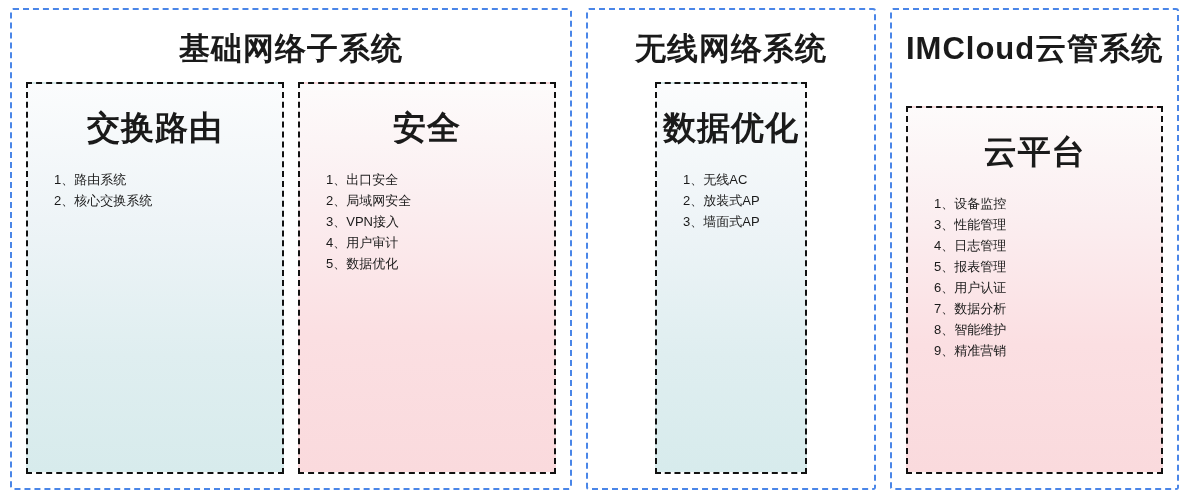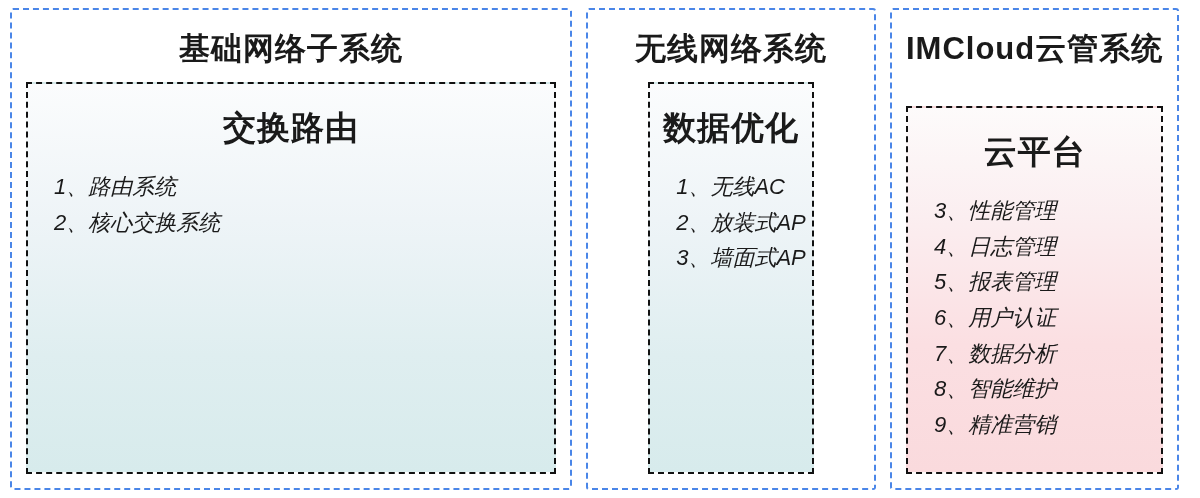--- a/index.html
+++ b/index.html
@@ -82,44 +82,53 @@
     letter-spacing: 1px;
     margin: 12px 0 18px 0;
     white-space: nowrap;
   }
   .card-list {
     list-style: none;
     margin: 0;
     padding: 0 0 0 20px;
   }
   .card-list li {
-    font-size: 22px;
+    font-size: 13px;
     color: #1a1a1a;
     line-height: 1.62;
     white-space: nowrap;
-    font-style: italic;
   }
 </style>
 </head>
 <body>
 
 <div class="canvas">
 
   <div class="group group-a">
     <div class="group-title">基础网络子系统</div>
     <div class="group-body">
 
       <div class="card card-blue">
         <div class="card-title">交换路由</div>
         <ul class="card-list">
           <li>1、路由系统</li>
           <li>2、核心交换系统</li>
         </ul>
       </div>
 
+      <div class="card card-pink">
+        <div class="card-title">安全</div>
+        <ul class="card-list">
+          <li>1、出口安全</li>
+          <li>2、局域网安全</li>
+          <li>3、VPN接入</li>
+          <li>4、用户审计</li>
+          <li>5、数据优化</li>
+        </ul>
+      </div>
 
     </div>
   </div>
 
   <div class="group group-b">
     <div class="group-title">无线网络系统</div>
     <div class="group-body">
       <div class="card card-blue">
         <div class="card-title">数据优化</div>
         <ul class="card-list">
@@ -130,20 +139,21 @@
       </div>
     </div>
   </div>
 
   <div class="group group-c">
     <div class="group-title">IMCloud云管系统</div>
     <div class="group-body">
       <div class="card card-pink">
         <div class="card-title">云平台</div>
         <ul class="card-list">
+          <li>1、设备监控</li>
           <li>3、性能管理</li>
           <li>4、日志管理</li>
           <li>5、报表管理</li>
           <li>6、用户认证</li>
           <li>7、数据分析</li>
           <li>8、智能维护</li>
           <li>9、精准营销</li>
         </ul>
       </div>
     </div>

